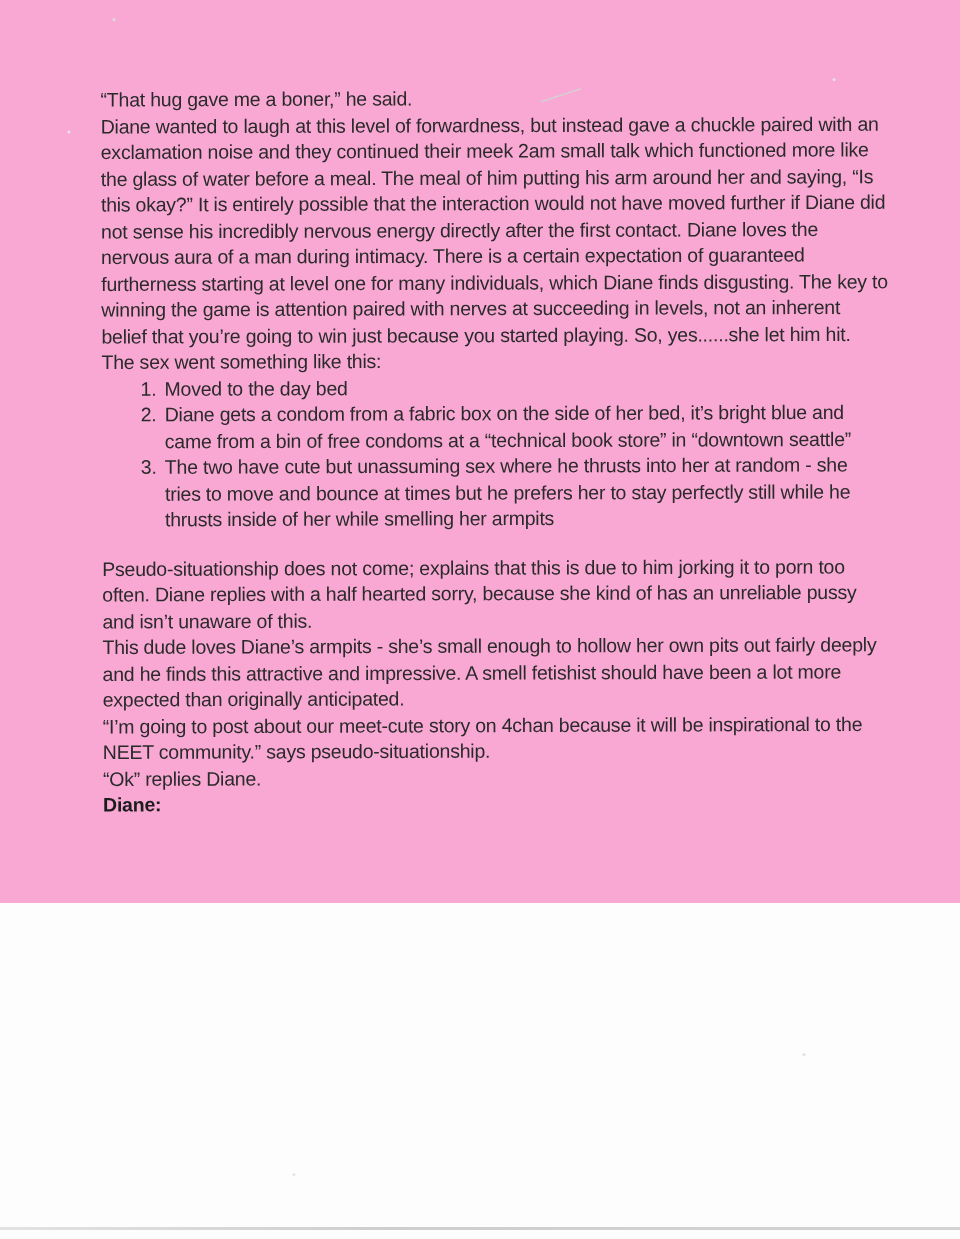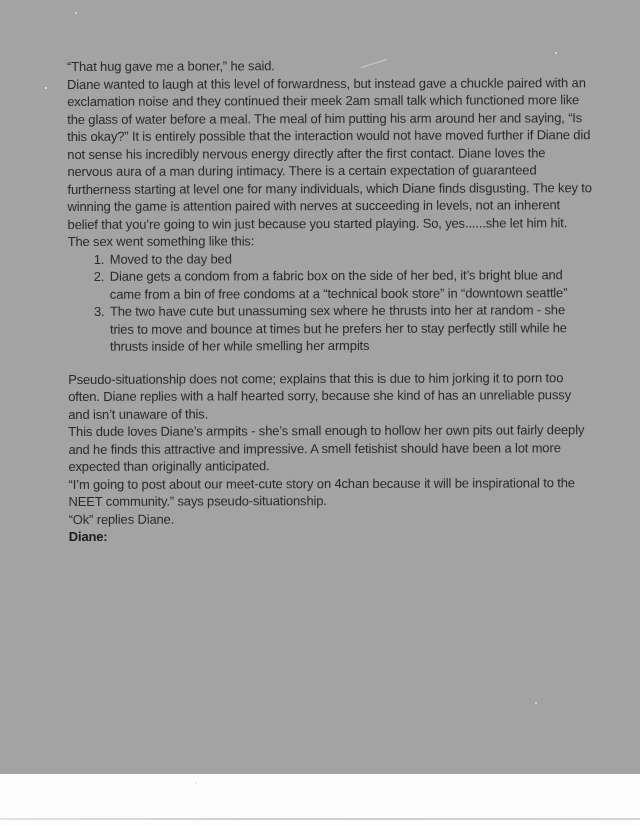--- a/index.html
+++ b/index.html
@@ -7,22 +7,22 @@
     padding: 0;
     width: 640px;
     height: 826px;
     background: #fdfdfd;
     overflow: hidden;
     font-family: "Liberation Sans", sans-serif;
   }
   .paper {
     position: relative;
     width: 640px;
-    height: 774px;
-    background: #a3a3a3;
+    height: 602px;
+    background: #f9a8d4;
   }
   .content {
     position: absolute;
     top: 58px;
     left: 67px;
     width: 525px;
     color: #2a2a2a;
     font-size: 13px;
     line-height: 17.5px;
     letter-spacing: -0.15px;

